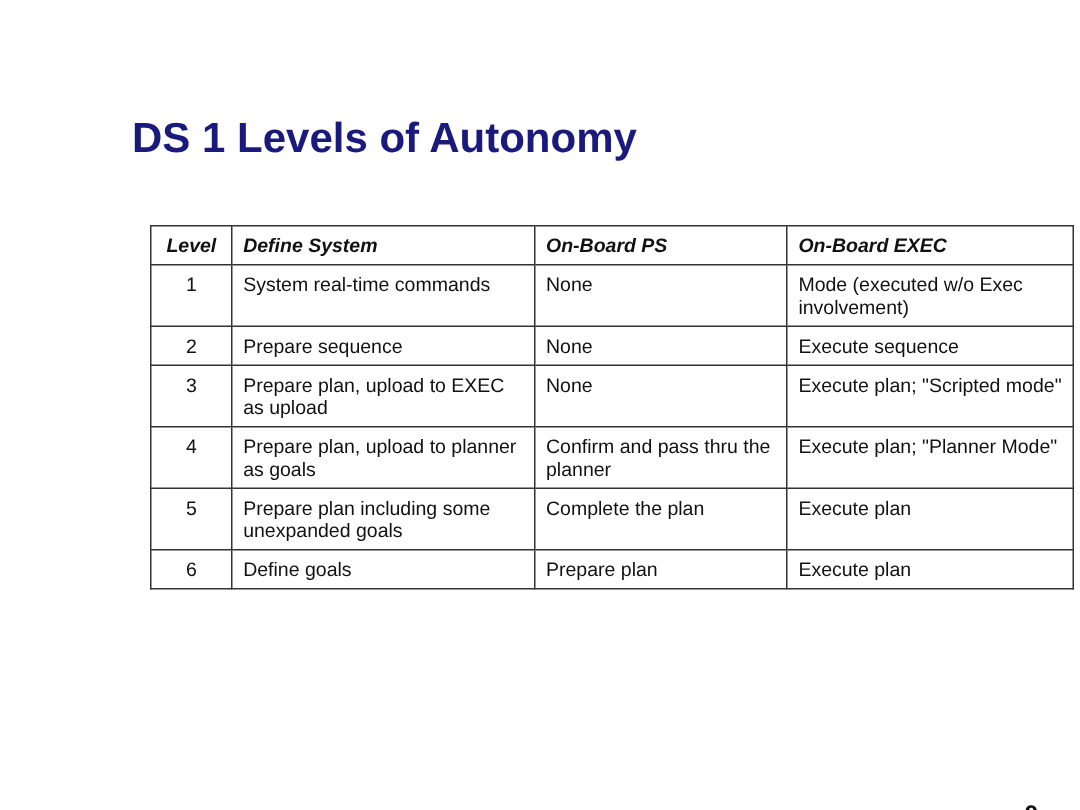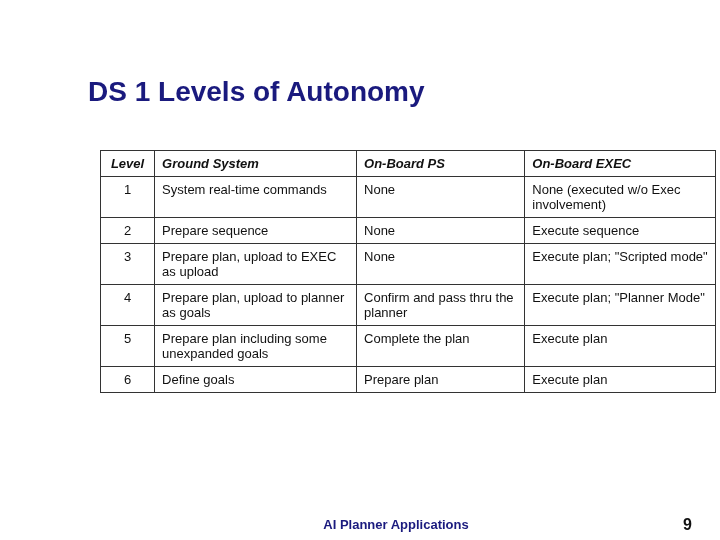--- a/index.html
+++ b/index.html
@@ -75,31 +75,31 @@
 </head>
 <body>
 
 <div class="page">
   <div class="title">DS 1 Levels of Autonomy</div>
   <div class="table-wrap">
     <table>
       <thead>
         <tr>
           <th>Level</th>
-          <th>Ground System</th>
+          <th>Define System</th>
           <th>On-Board PS</th>
           <th>On-Board EXEC</th>
         </tr>
       </thead>
       <tbody id="table-body">
       <tr>
             <td>1</td>
             <td>System real-time commands</td>
             <td>None</td>
-            <td>None (executed w/o Exec involvement)</td>
+            <td>Mode (executed w/o Exec involvement)</td>
           </tr>
           <tr>
             <td>2</td>
             <td>Prepare sequence</td>
             <td>None</td>
             <td>Execute sequence</td>
           </tr>
           <tr>
             <td>3</td>
             <td>Prepare plan, upload to EXEC as upload</td>
@@ -121,16 +121,15 @@
           <tr>
             <td>6</td>
             <td>Define goals</td>
             <td>Prepare plan</td>
             <td>Execute plan</td>
           </tr>
         </tbody>
     </table>
   </div>
   <div class="footer">
-    <div class="footer-center">AI Planner Applications</div>
     <div class="footer-page">9</div>
   </div>
 </div>
 
 </body></html>

